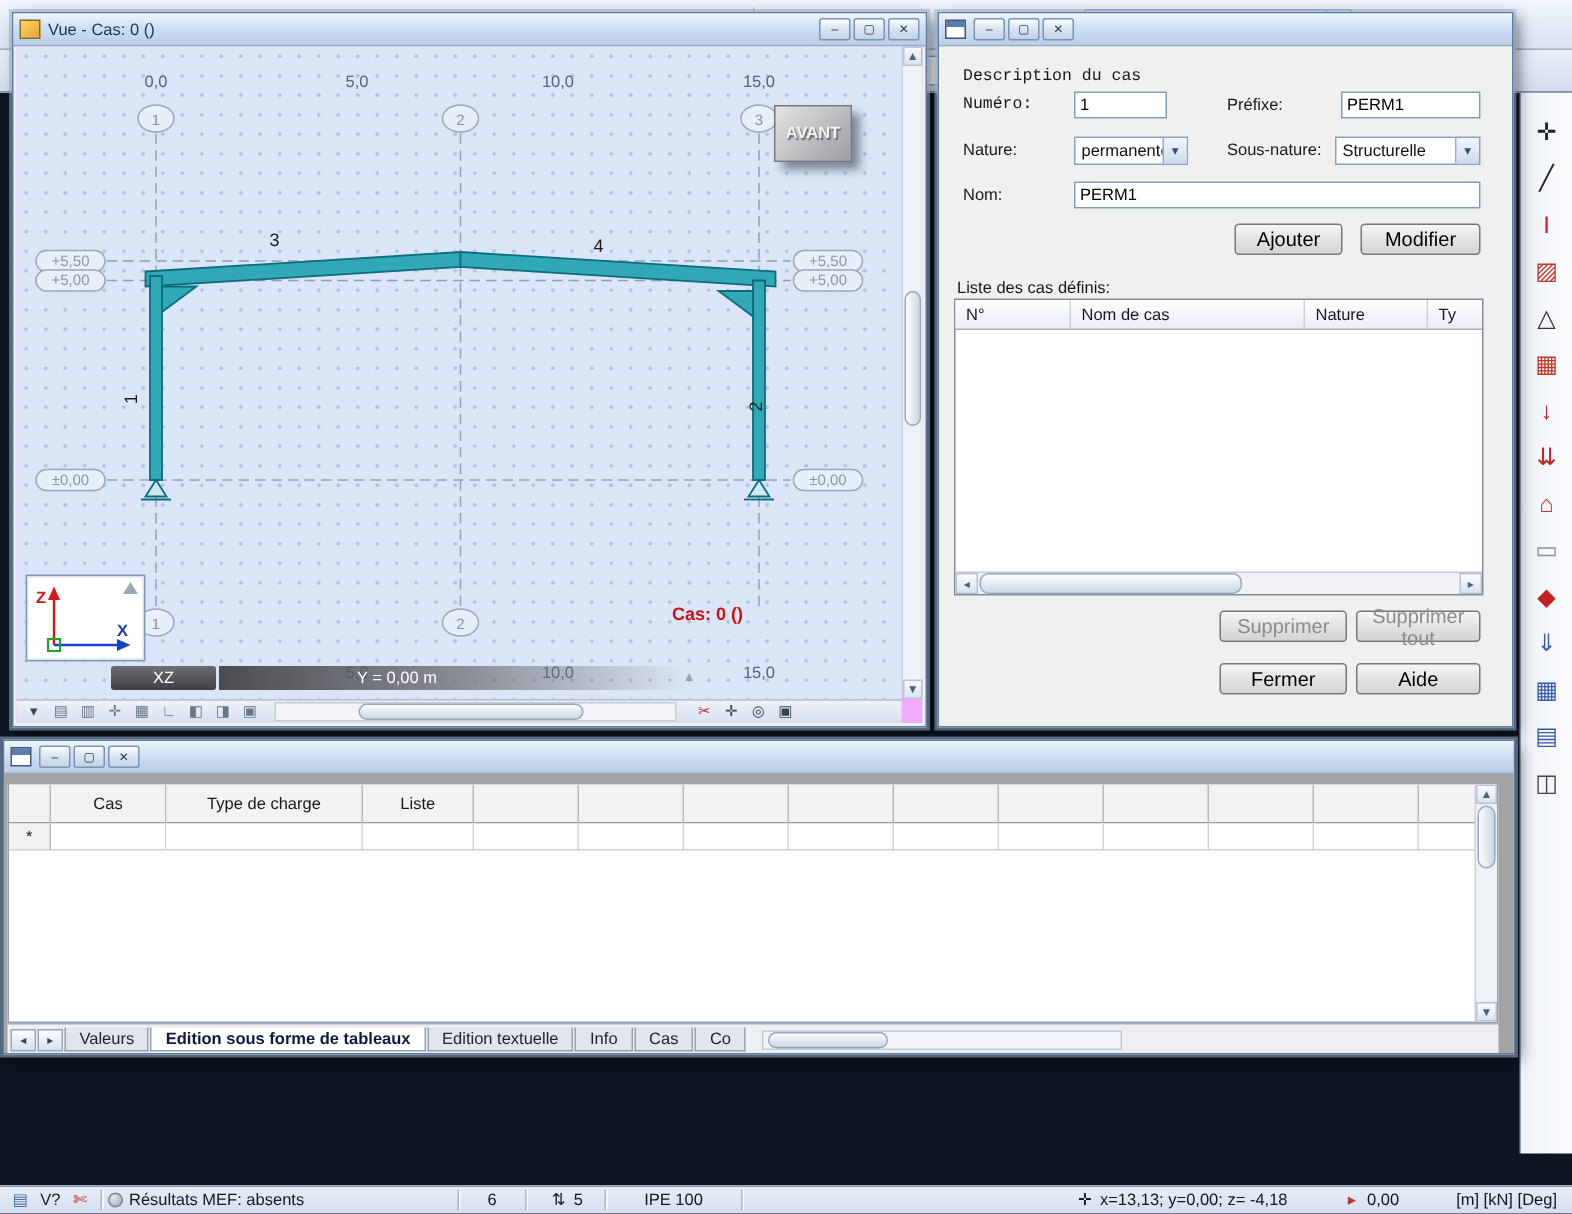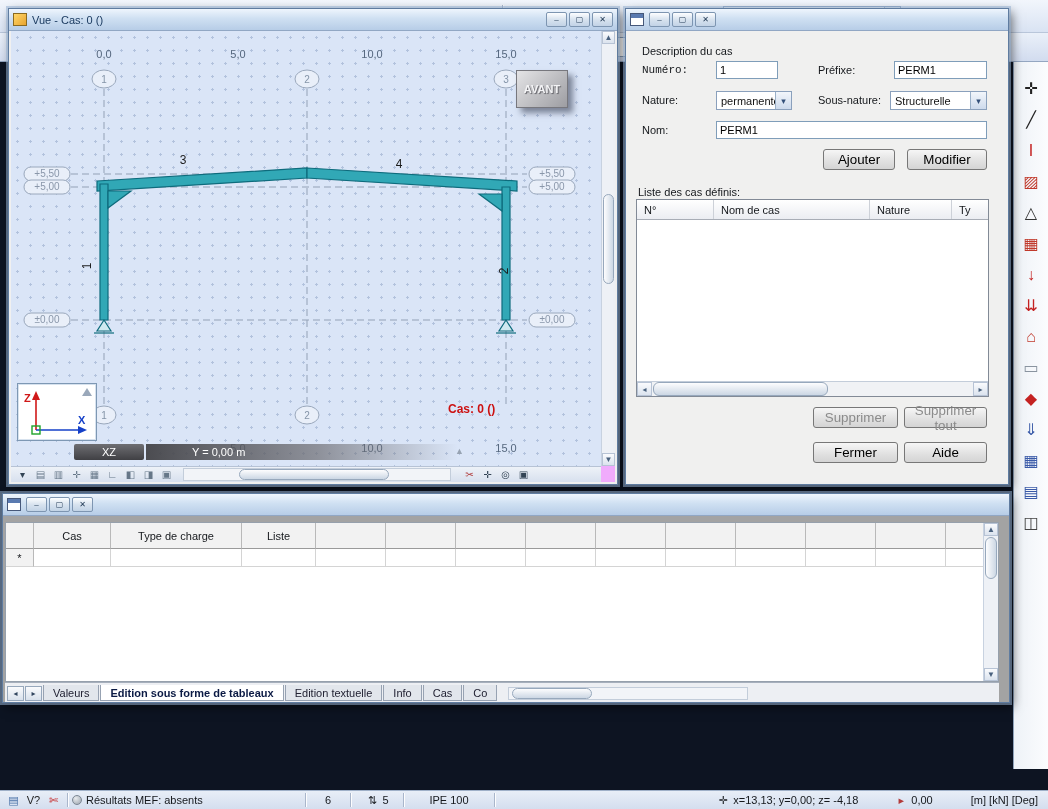--- a/index.html
+++ b/index.html
@@ -37,21 +37,21 @@
 
   
   #vue-win{left:8px;top:8px;width:610px;height:477px;}
   .vue-body{position:absolute;left:2px;right:2px;top:22px;bottom:2px;background:#f0abfc;}
   .vue-canvas{position:absolute;left:0;top:0;right:14px;bottom:16px;overflow:hidden;background-color:#dae5f7;background-image:radial-gradient(circle,#b2c2dd 1px,rgba(0,0,0,0) 1.3px);background-size:13px 13px;}
   .frame-svg{position:absolute;left:0;top:0;}
   .avant{position:absolute;left:505px;top:39px;width:52px;height:38px;background:linear-gradient(135deg,#e4e4e6,#9d9da2);border:1px solid #77777d;box-shadow:5px 5px 6px rgba(30,35,55,.5);display:flex;align-items:center;justify-content:center;font-weight:bold;color:#f4f4f6;text-shadow:1px 1px 1px #606066;}
   .ucs{position:absolute;left:6px;top:352px;width:80px;height:58px;background:#fff;border:1px solid #7e98b4;box-shadow:inset 0 0 0 1px #d7e2ee;}
   .ucs .tri{position:absolute;right:4px;top:4px;width:0;height:0;border-left:5px solid transparent;border-right:5px solid transparent;border-bottom:8px solid #9aa8ba;}
   .viewbar1{position:absolute;left:63px;top:413px;width:70px;height:16px;border-radius:2px;background:linear-gradient(#6e6e72,#404044);color:#fff;display:flex;align-items:center;justify-content:center;}
-  .viewbar2{position:absolute;left:135px;top:413px;width:312px;height:16px;background:linear-gradient(90deg,rgba(68,68,72,.95),rgba(112,112,118,.72) 55%,rgba(150,150,156,0));color:#fff;display:flex;align-items:center;padding-left:46px;}
+  .viewbar2{position:absolute;left:135px;top:413px;width:312px;height:16px;background:linear-gradient(90deg,rgba(68,68,72,.95),rgba(112,112,118,.72) 55%,rgba(150,150,156,0));color:#fff;display:flex;align-items:center;padding-left:92px;}
   .viewbar2::after{content:"▲";position:absolute;right:-6px;top:2px;color:#97a3b2;font-size:9px;}
   .vue-vscroll{position:absolute;top:0;right:0;bottom:16px;width:14px;background:#eef1f6;border-left:1px solid #c8d2e0;}
   .vue-hbar{position:absolute;left:0;right:14px;bottom:0;height:16px;background:linear-gradient(#eef2f8,#d7e0ee);border-top:1px solid #b7c3d5;display:flex;align-items:center;gap:2px;padding:0 3px;}
   .tbi.sm{width:17px;height:14px;font-size:10px;border-radius:1px;}
   .hscroll{position:relative;height:13px;background:#f2f4f8;border:1px solid #c3cdda;flex:none;}
   .hscroll .thumb{position:absolute;top:0;bottom:0;background:linear-gradient(#fdfdfe,#ccd7e4);border:1px solid #97a8bc;border-radius:6px;}
   .vscroll-thumb{position:absolute;left:1px;right:1px;background:linear-gradient(90deg,#fdfdfe,#ccd7e4);border:1px solid #97a8bc;border-radius:6px;}
   .sarrow{position:absolute;left:0;right:0;height:13px;display:flex;align-items:center;justify-content:center;font-size:8px;color:#49617e;background:linear-gradient(#fafbfd,#dbe3ee);border:1px solid #b7c3d5;}
   .sarrow.up{top:0;} .sarrow.up::before{content:"▲";}
   .sarrow.dn{bottom:0;} .sarrow.dn::before{content:"▼";}
@@ -344,21 +344,21 @@
   <div class="win" id="dlg">
     <div class="titlebar">
       <span class="ticon tbl"></span>
       <span class="winbtns">
           <span class="winbtn" style="color: rgb(34, 58, 85);">–</span>
           <span class="winbtn" style="color: rgb(34, 58, 85);">▢</span>
           <span class="winbtn" style="color: rgb(34, 58, 85);">✕</span>
         </span>
     </div>
     <div class="dlg-body">
-      <span class="lbl" style="left:16px;top:14px;">Description du cas</span>
+      <span class="lbl" style="left:16px;top:14px;font-family:Liberation Mono, monospace;">Description du cas</span>
 
       <span class="lbl" style="left:16px;top:33px;font-family:Liberation Mono, monospace;">Numéro:</span>
       <input class="txt" style="left: 90px; top: 30px; width: 62px;" value="1">
       <span class="lbl" style="left:192px;top:33px;">Préfixe:</span>
       <input class="txt" style="left: 268px; top: 30px; width: 93px;" value="PERM1">
 
       <span class="lbl" style="left:16px;top:63px;">Nature:</span>
       <div class="combo dcombo" style="left:90px;top:60px;width:76px;text-align:right;">
         <span class="val">permanente</span>
         <span class="cbtn"></span>

